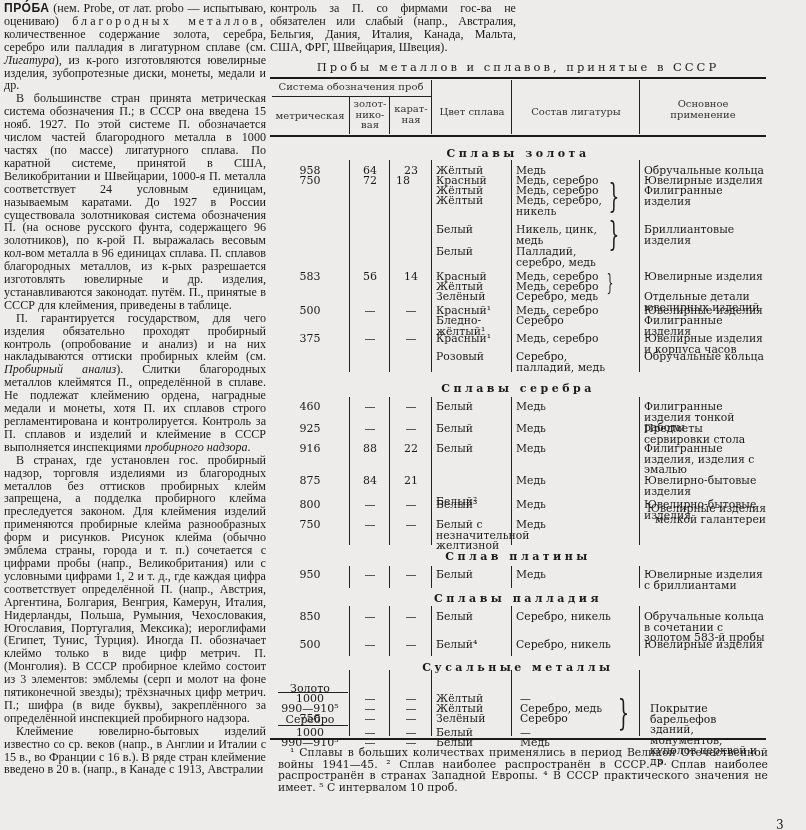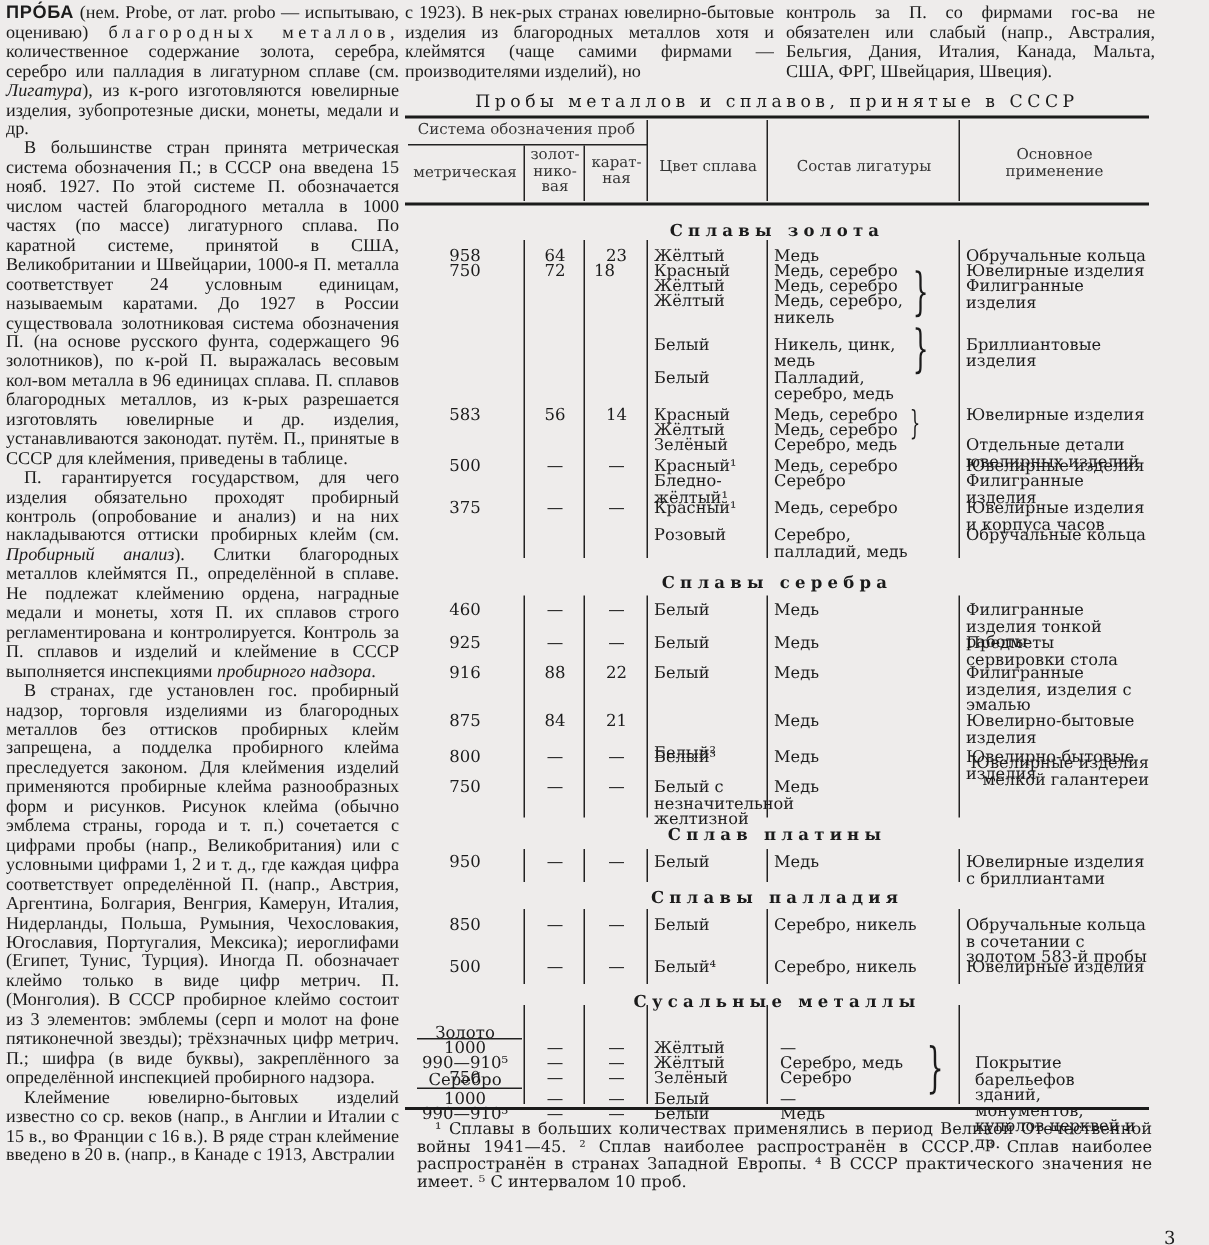--- a/index.html
+++ b/index.html
@@ -71,21 +71,20 @@
   <p>
     <span>П. гарантируется государством, для чего изделия обязательно проходят пробирный контроль (опробование и анализ) и на них накладываются оттиски пробирных клейм (см.</span>
     <span class="it">Пробирный анализ</span><span>). Слитки благородных металлов клеймятся П., определённой в сплаве. Не подлежат клеймению ордена, наградные медали и монеты, хотя П. их сплавов строго регламентирована и контролируется. Контроль за П. сплавов и изделий и клеймение в СССР выполняется инспекциями</span>
     <span class="it">пробирного надзора</span><span>.</span>
   </p>
   <p>В странах, где установлен гос. пробирный надзор, торговля изделиями из благородных металлов без оттисков пробирных клейм запрещена, а подделка пробирного клейма преследуется законом. Для клеймения изделий применяются пробирные клейма разнообразных форм и рисунков. Рисунок клейма (обычно эмблема страны, города и т. п.) сочетается с цифрами пробы (напр., Великобритания) или с условными цифрами 1, 2 и т. д., где каждая цифра соответствует определённой П. (напр., Австрия, Аргентина, Болгария, Венгрия, Камерун, Италия, Нидерланды, Польша, Румыния, Чехословакия, Югославия, Португалия, Мексика); иероглифами (Египет, Тунис, Турция). Иногда П. обозначает клеймо только в виде цифр метрич. П. (Монголия). В СССР пробирное клеймо состоит из 3 элементов: эмблемы (серп и молот на фоне пятиконечной звезды); трёхзначных цифр метрич. П.; шифра (в виде буквы), закреплённого за определённой инспекцией пробирного надзора.</p>
   <p>Клеймение ювелирно-бытовых изделий известно со ср. веков (напр., в Англии и Италии с 15 в., во Франции с 16 в.). В ряде стран клеймение введено в 20 в. (напр., в Канаде с 1913, Австралии</p>
 </div>
 
 <div class="top-right">
-  <p>с 1923). В нек-рых странах ювелирно-бытовые изделия из благородных металлов хотя и клеймятся (чаще самими фирмами — производителями изделий), но</p>
   <p>контроль за П. со фирмами гос-ва не обязателен или слабый (напр., Австралия, Бельгия, Дания, Италия, Канада, Мальта, США, ФРГ, Швейцария, Швеция).</p>
 </div>
 
 <div class="table-title">Пробы металлов и сплавов, принятые в СССР</div>
 <div class="thick-rule" style="top:77px"></div>
 
 <div class="hdr" style="left:270px;top:82px;width:162px;">Система обозначения проб</div>
 <div class="hline" style="left:272px;top:96px;width:160px;"></div>
 <div class="hdr" style="left:270px;top:111px;width:80px;">метрическая</div>
 <div class="hdr" style="left:350px;top:99px;width:40px;white-space:pre-line;">золот-

